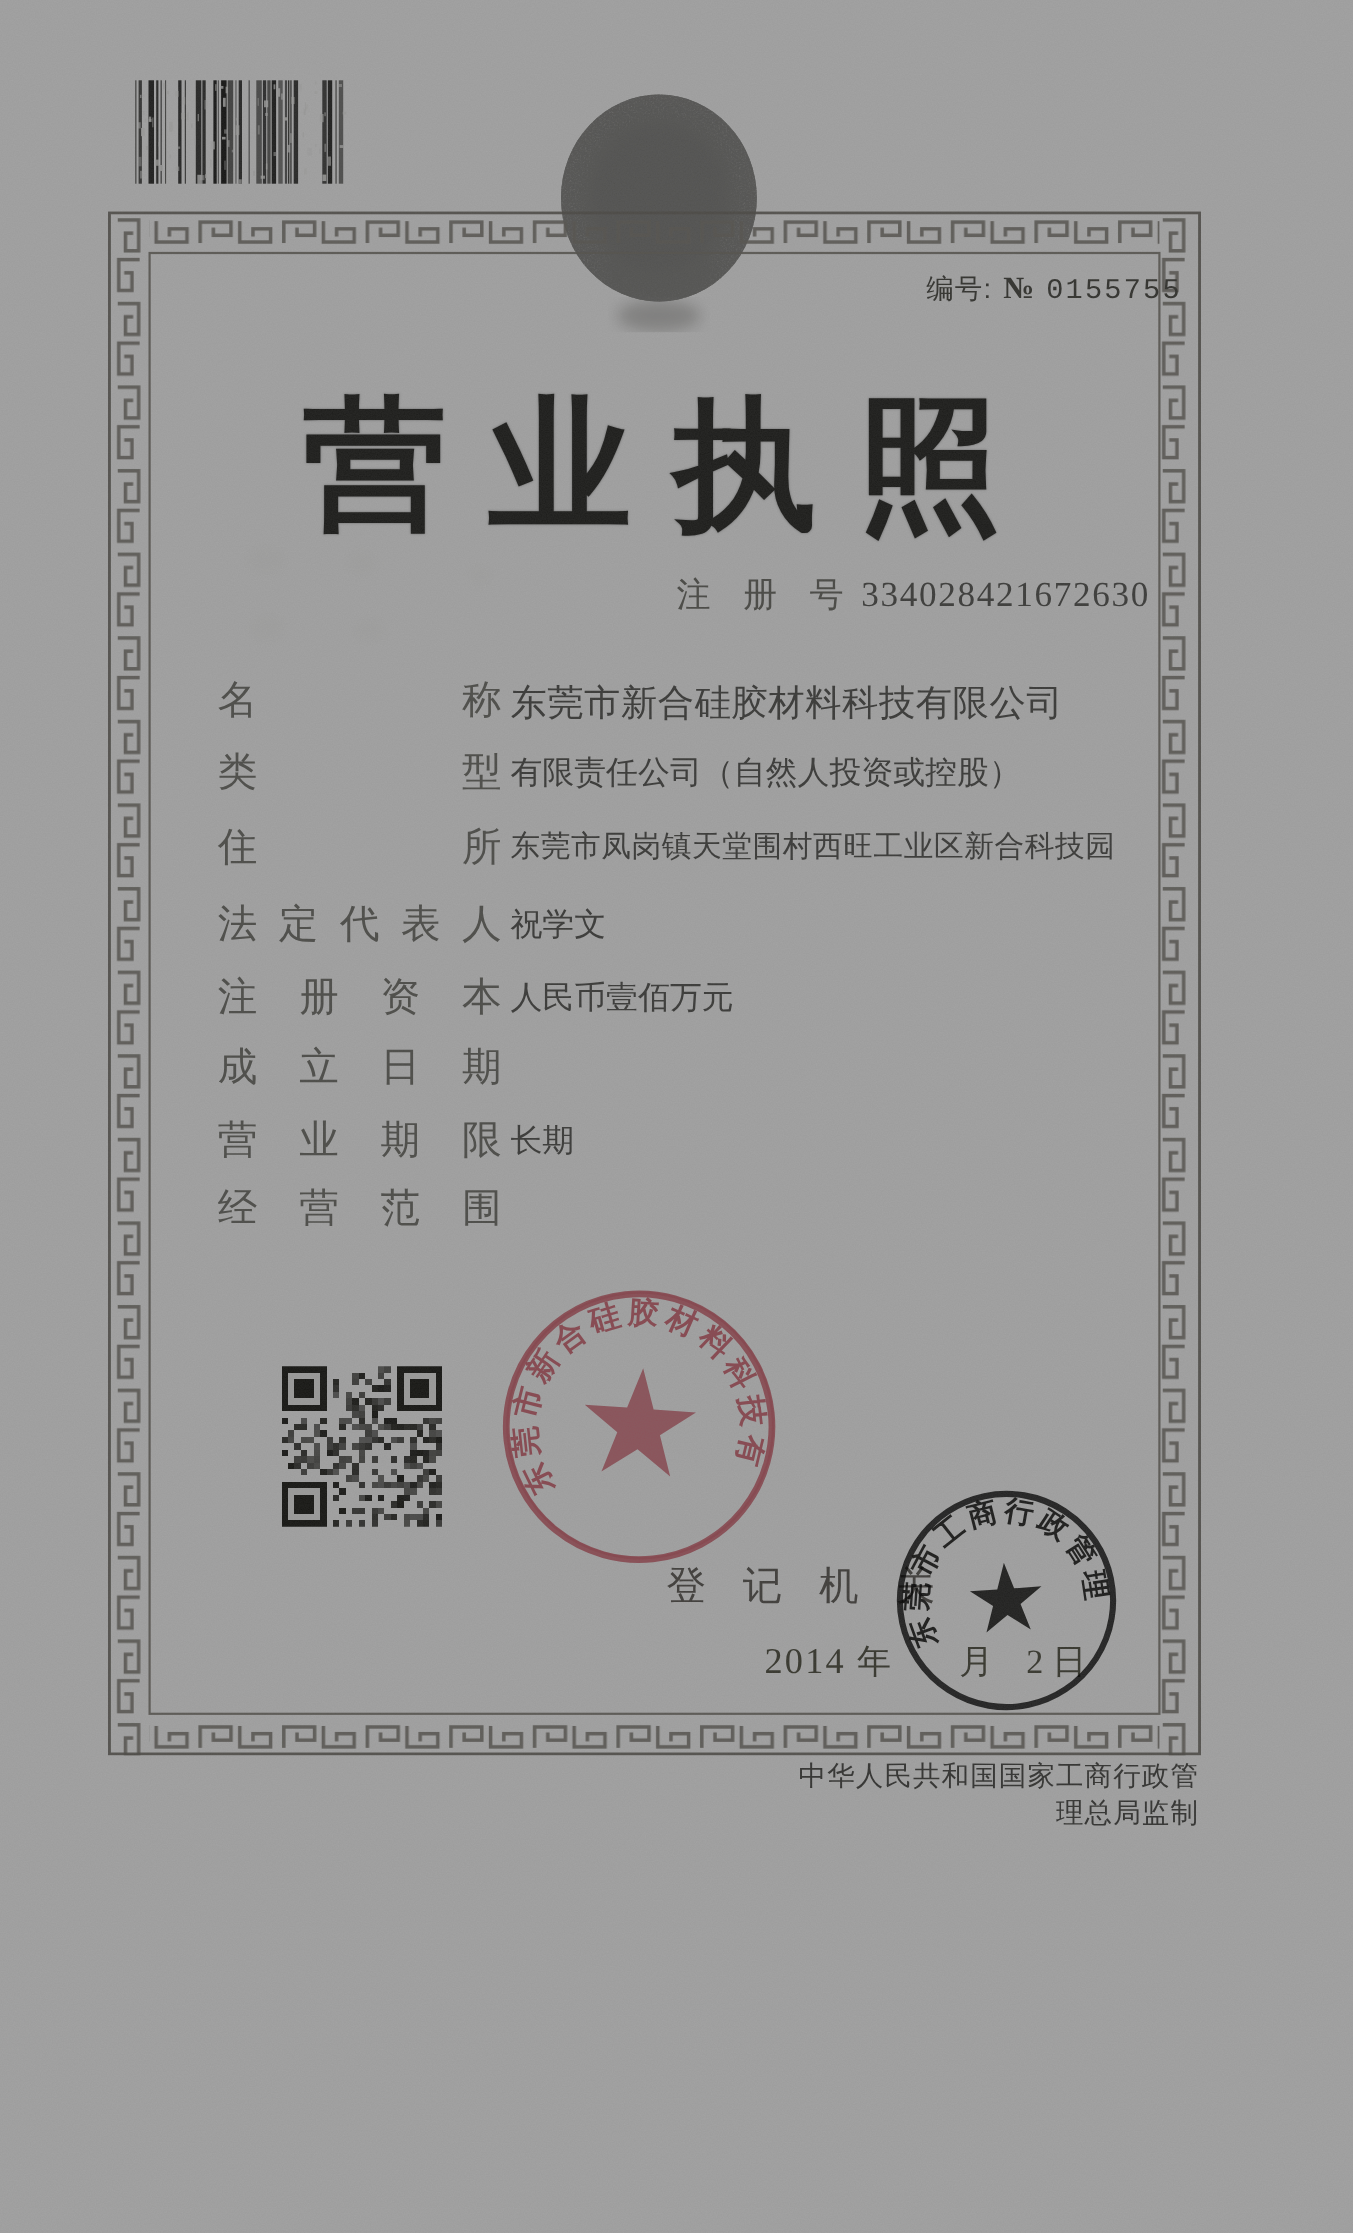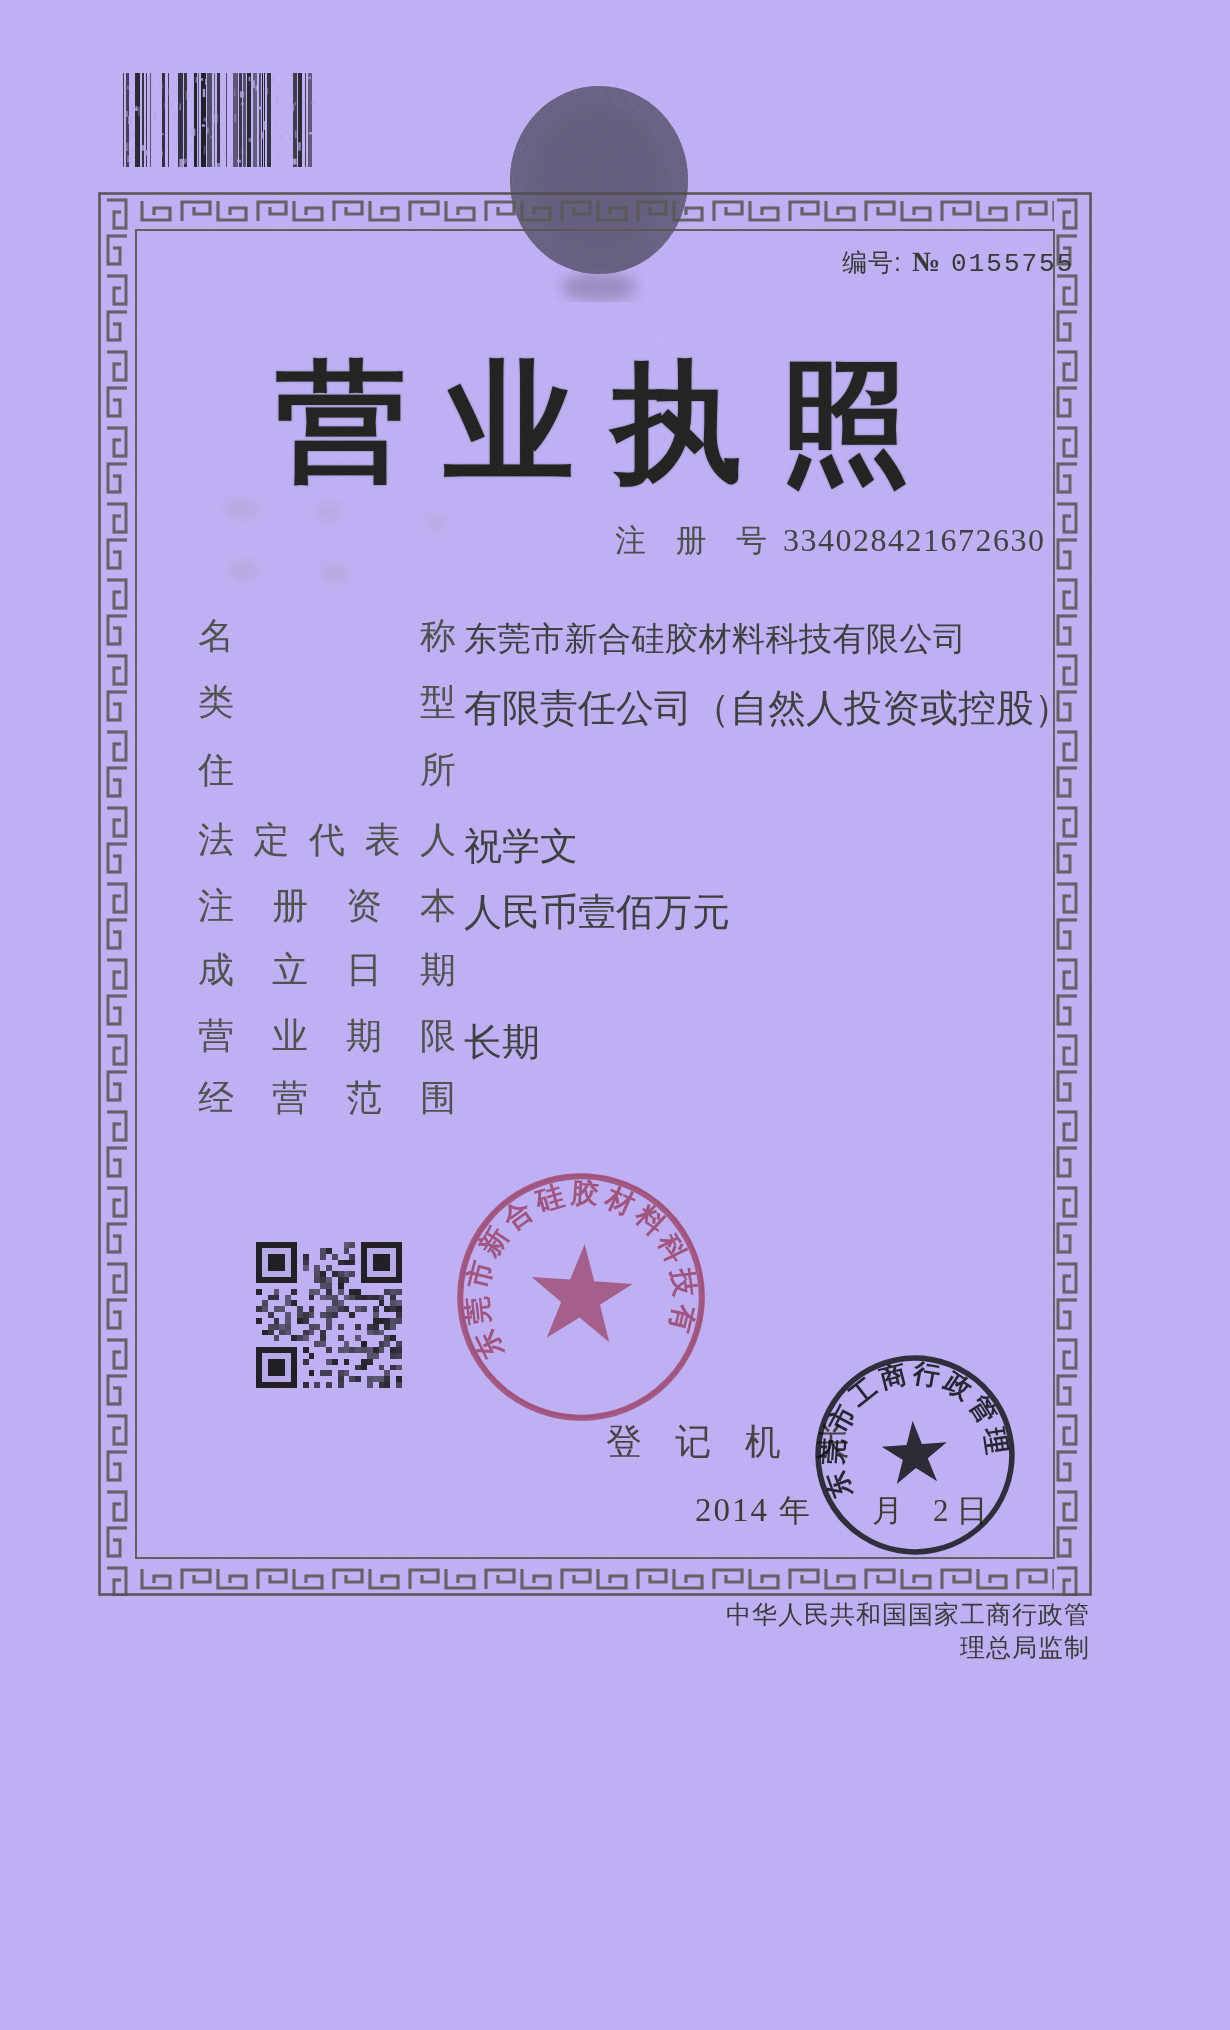--- a/index.html
+++ b/index.html
@@ -1,17 +1,17 @@
 <!DOCTYPE html>
 <html><head>
 <meta charset="utf-8">
 <style>
   html,body{margin:0;padding:0;background:#e9e9e7;}
   .page{position:relative;width:1230px;height:2030px;margin:0 auto;
-    background:#c4b5fd;overflow:hidden;
+    background:#a3a3a3;overflow:hidden;
     font-family:"Liberation Sans",sans-serif;color:#2e2e2c;}
   .abs{position:absolute;}
 
   
   .barcode{left:120px;top:70px;width:198px;height:102px;mix-blend-mode:multiply;}
   .emblem{left:500px;top:80px;width:198px;height:222px;mix-blend-mode:multiply;}
   .frame{left:98px;top:192px;width:994px;height:1404px;}
   .grain{left:0;top:0;width:1230px;height:2030px;pointer-events:none;opacity:.10;z-index:9;}
   .smudge{position:absolute;border-radius:50%;background:#9a9a96;filter:blur(4px);opacity:.18;}
 
@@ -25,21 +25,21 @@
     color:#1d1d1b;white-space:nowrap;text-shadow:0 0 2px rgba(40,40,40,.55);}
 
   .regline{left:615px;top:520px;display:flex;align-items:baseline;}
   .reg-label{width:152px;font-size:31px;color:#4a4a46;}
   .reg-value{margin-left:16px;font-family:"Liberation Serif",serif;font-size:32px;
     letter-spacing:1.5px;color:#3d3d3b;}
 
   
   .row{position:absolute;left:198px;display:flex;}
   .flabel{width:258px;font-size:36px;color:#4e4e4a;flex:none;}
-  .fvalue{margin-left:8px;padding-top:5px;color:#3b3b39;font-size:38px;white-space:nowrap;}
+  .fvalue{margin-left:8px;padding-top:5px;color:#3b3b39;font-size:29px;white-space:nowrap;}
   .v-lg{font-size:33px;letter-spacing:.5px;}
   .v-addr{font-size:27px;letter-spacing:.5px;}
   .scope-val{margin-left:8px;padding-top:12px;width:592px;font-size:21.5px;
     line-height:30.5px;color:#454543;white-space:normal;}
   .scope-bold{font-weight:bold;color:#262624;}
   .justify-chars{display:flex;justify-content:space-between;}
 
   
   .qr{left:256px;top:1242px;width:146px;height:146px;mix-blend-mode:multiply;}
   .seal-red{left:450px;top:1166px;width:262px;height:262px;mix-blend-mode:multiply;
@@ -271,20 +271,21 @@
         <span>类</span>
         <span>型</span>
       </div>
     <div class="fvalue">有限责任公司（自然人投资或控股）</div>
   </div>
   <div class="row" style="top:746px;">
     <div class="flabel justify-chars">
         <span>住</span>
         <span>所</span>
       </div>
+    <div class="fvalue v-addr">东莞市凤岗镇天堂围村西旺工业区新合科技园</div>
   </div>
   <div class="row" style="top:816px;">
     <div class="flabel justify-chars">
         <span>法</span>
         <span>定</span>
         <span>代</span>
         <span>表</span>
         <span>人</span>
       </div>
     <div class="fvalue">祝学文</div>

